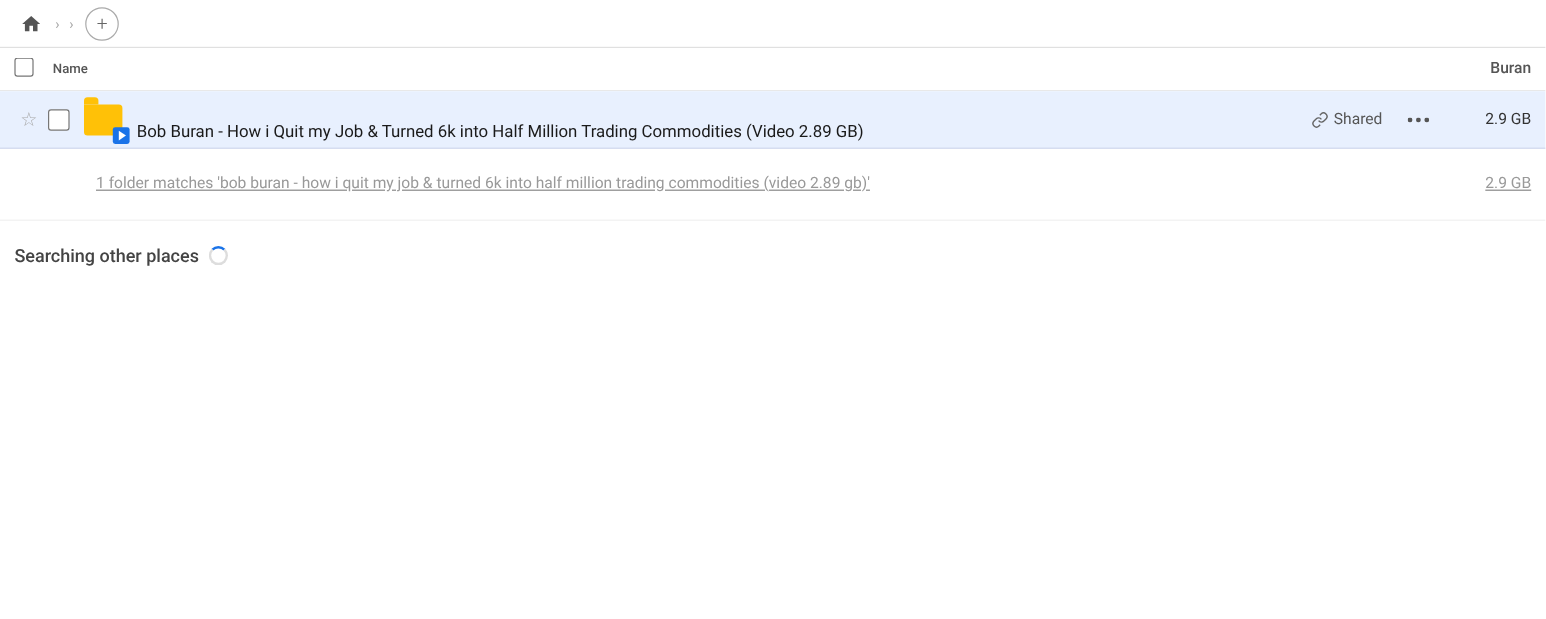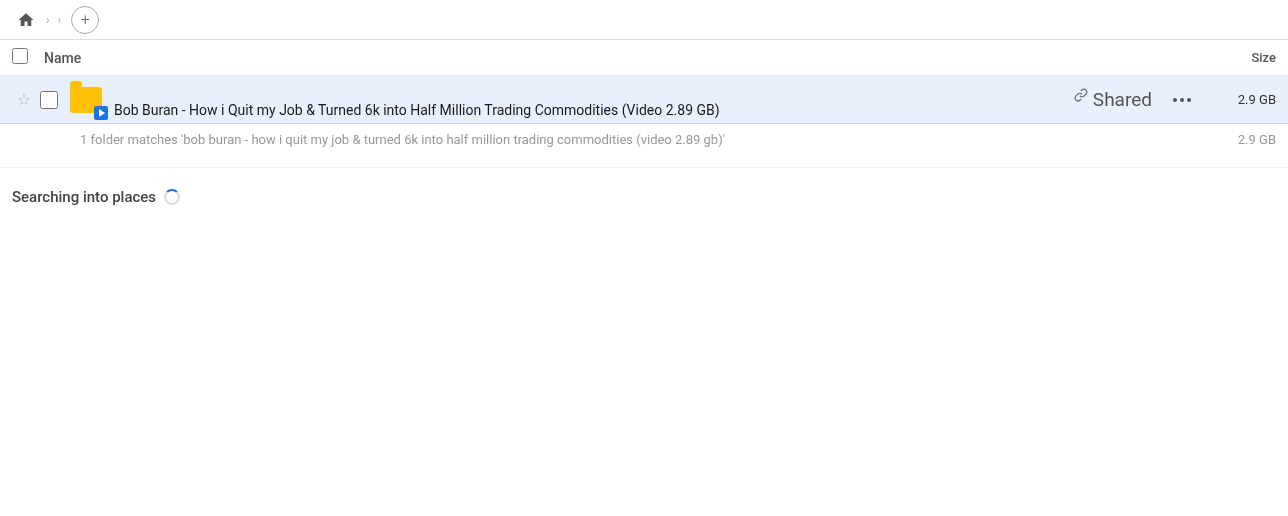--- a/index.html
+++ b/index.html
@@ -69,21 +69,21 @@
       border-bottom: 1px solid #e8e8e8;
       background: #fff;
       height: 36px;
     }
     .col-checkbox {
       width: 24px;
       margin-right: 8px;
     }
     .col-name {
       flex: 1;
-      font-size: 14px;
+      font-size: 11px;
       color: #555;
       font-weight: 500;
     }
     .col-size {
       font-size: 13px;
       color: #555;
       font-weight: 500;
       width: 80px;
       text-align: right;
     }
@@ -172,24 +172,24 @@
       font-size: 14px;
       color: #1a1a1a;
       white-space: nowrap;
       overflow: hidden;
       text-overflow: ellipsis;
       margin-top: 21px;
     }
 
     .shared-badge {
       display: flex;
-      align-items: flex-start;
+      align-items: flex-end;
       gap: 5px;
       color: #555;
-      font-size: 19px;
+      font-size: 13px;
       padding: 3px 8px;
       border-radius: 4px;
       margin-right: 8px;
       white-space: nowrap;
     }
 
     .more-btn {
       width: 28px;
       height: 28px;
       display: flex;
@@ -205,26 +205,27 @@
     .file-size {
       font-size: 13px;
       color: #333;
       width: 80px;
       text-align: right;
     }
 
     
     .subfolder-row {
       display: flex;
-      align-items: flex-start;
+      align-items: center;
       padding: 8px 12px 8px 80px;
       border-bottom: 1px solid #f0f0f0;
-      height: 44px;
+      height: 60px;
       color: #888;
       font-size: 13px;
+      text-decoration: underline;
     }
     .subfolder-text {
       flex: 1;
       color: #999;
       font-size: 13px;
     }
     .subfolder-size {
       font-size: 13px;
       color: #999;
       width: 80px;
@@ -270,21 +271,21 @@
   <div class="add-btn">
     <span>+</span>
   </div>
 </div>
 
 <div class="col-headers">
   <div class="col-checkbox">
     <input type="checkbox" style="width: 16px; height: 16px;">
   </div>
   <div class="col-name">Name</div>
-  <div class="col-size">Size</div>
+  <div class="col-size">Buran</div>
 </div>
 
 <div class="file-row">
   <div class="star-btn">
     <span>☆</span>
   </div>
   <input type="checkbox" class="file-checkbox" style="">
   <div class="file-icon-wrapper">
     <div class="folder-icon"></div>
     <div class="video-badge">
@@ -309,16 +310,16 @@
   <div class="file-size">2.9 GB</div>
 </div>
 
 <div class="subfolder-row">
   <span class="subfolder-text">1 folder matches 'bob buran - how i quit my job &amp; turned 6k into half million trading commodities (video 2.89 gb)'</span>
   <span class="subfolder-size">2.9 GB</span>
 </div>
 
 <div class="searching-section">
   <div class="searching-title">
-    <span>Searching into places</span>
+    <span>Searching other places</span>
     <span class="spinner"></span>
   </div>
 </div>
 
 </body></html>

